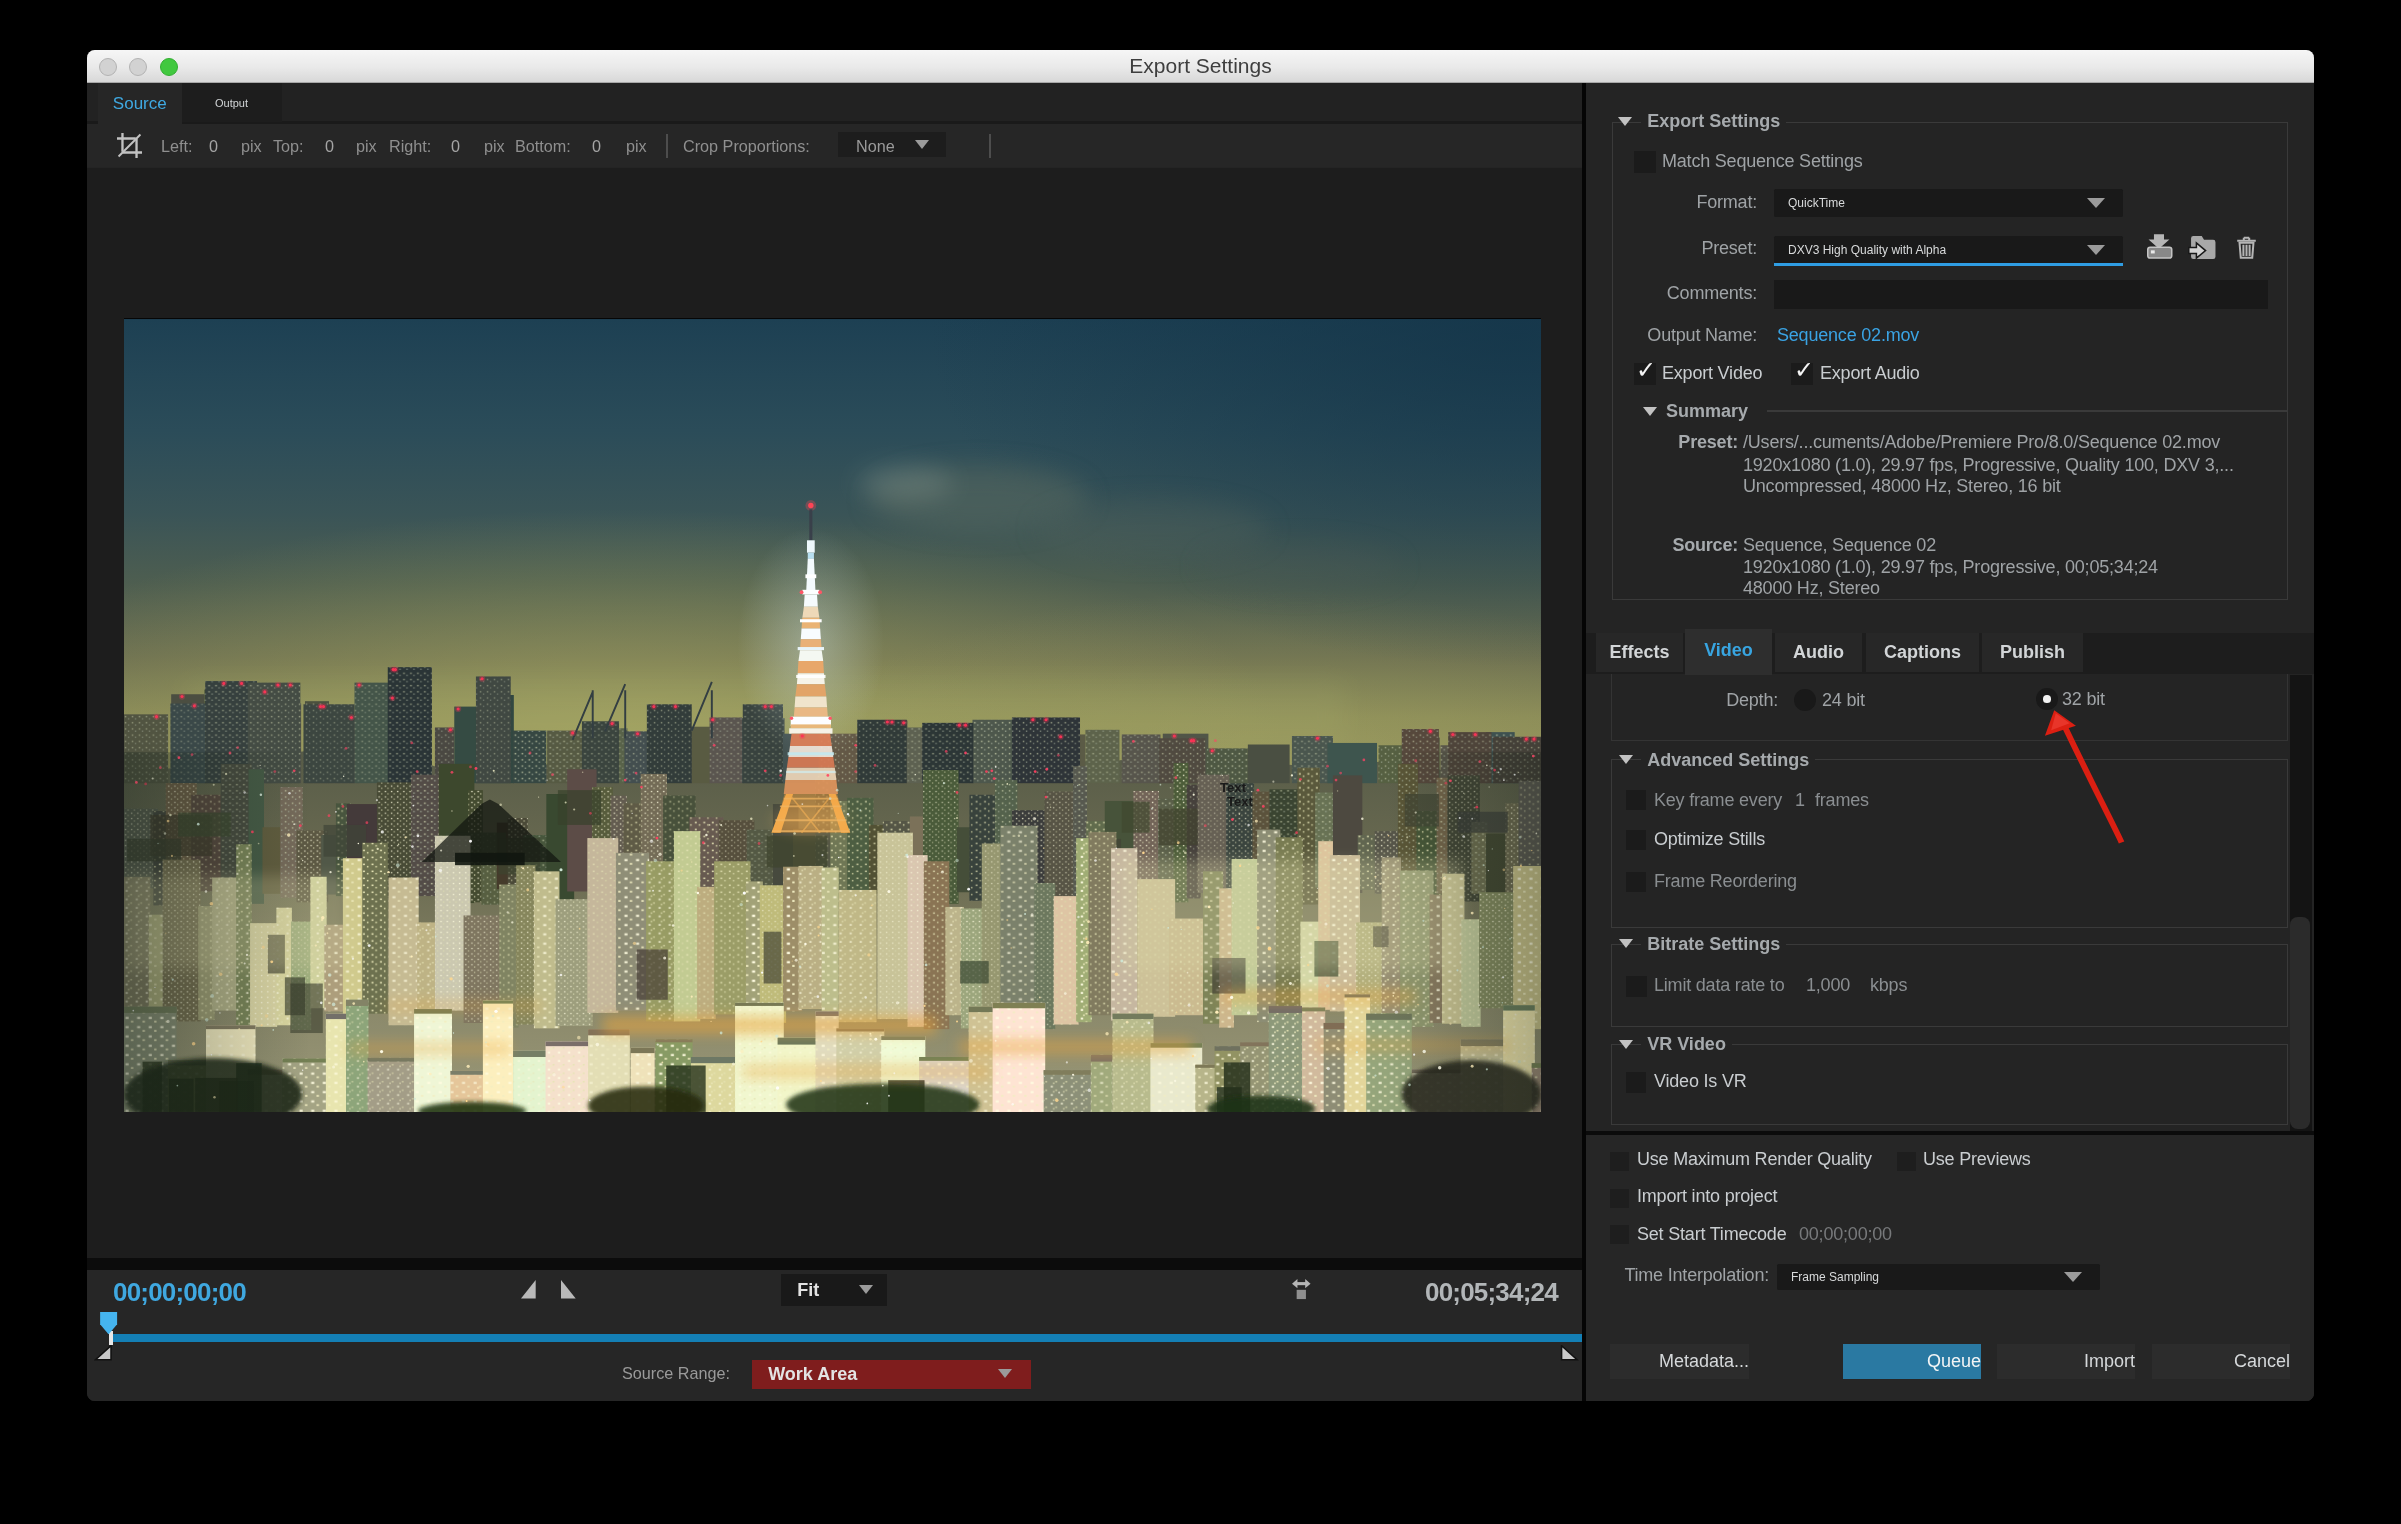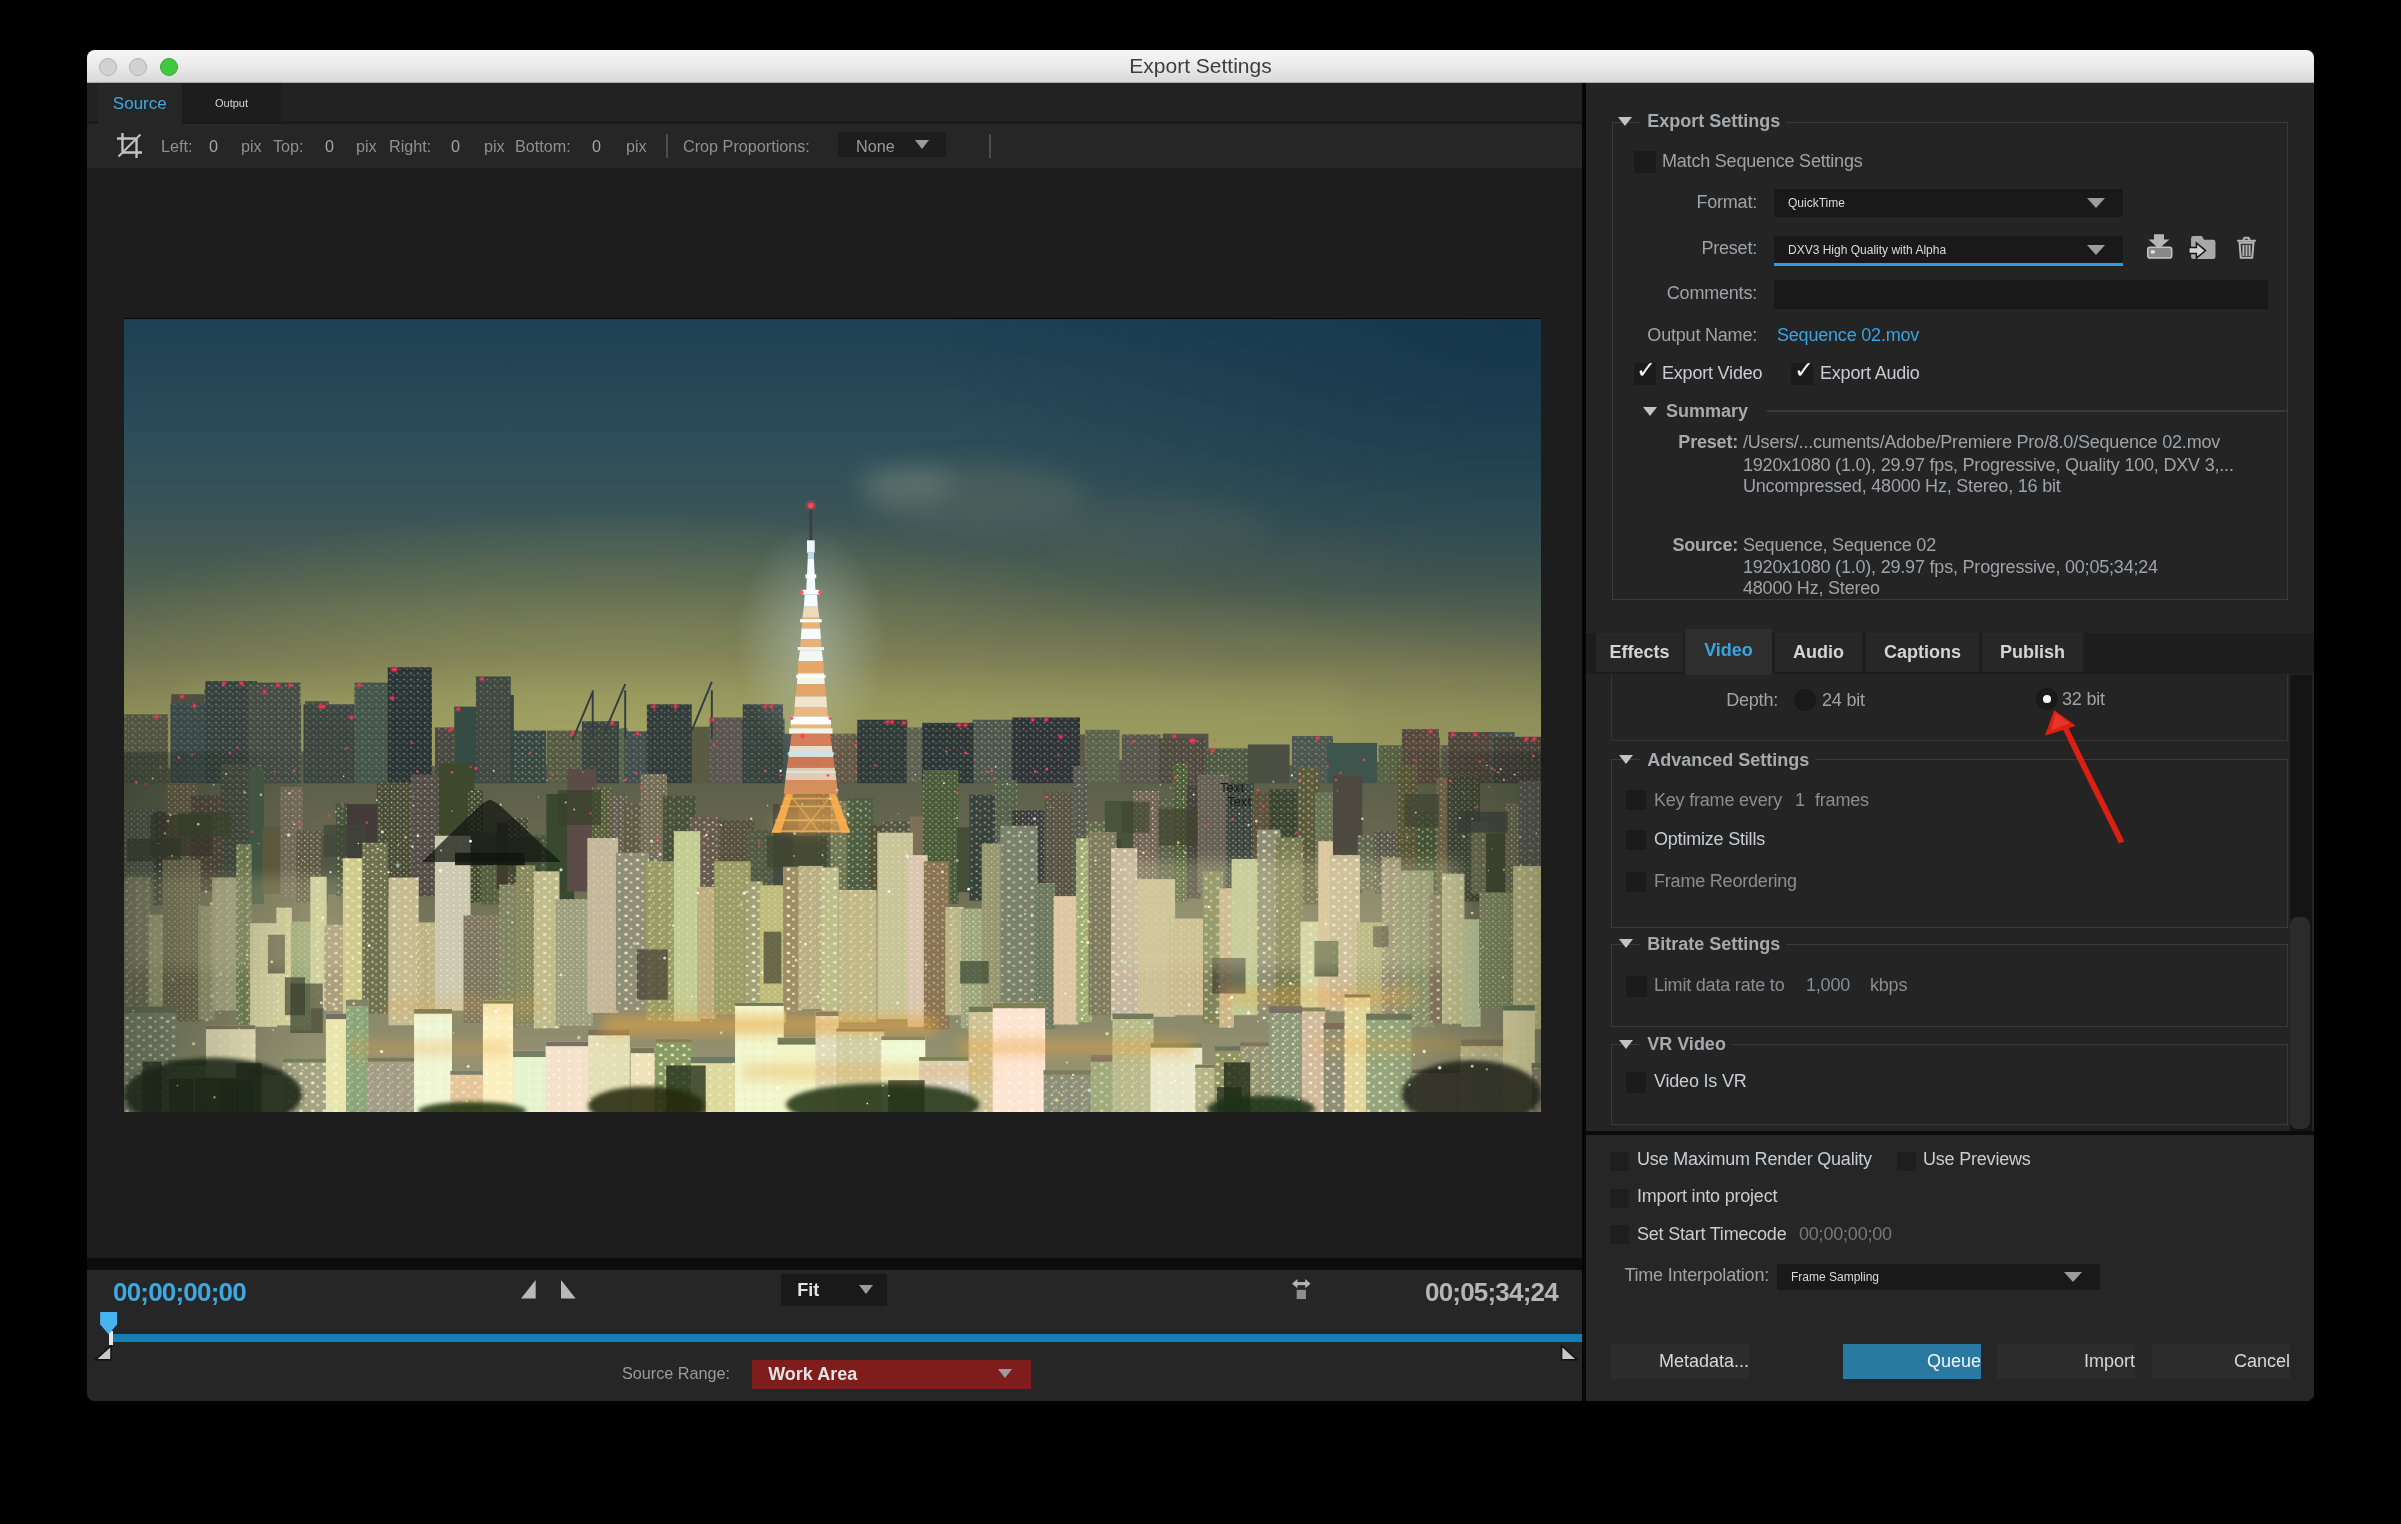--- a/index.html
+++ b/index.html
@@ -21,21 +21,21 @@
 #lefttabs .line { position:absolute; left:0; bottom:0; width:100%; height:2.3px; background:#1a1a1a; }
 #srctab { position:absolute; left:10.8px; top:0; width:84px; height:41px; background:#262626; z-index:2;
   color:#3fa9e2; font-size:17px; text-align:center; line-height:41px; }
 #outtab { position:absolute; left:94px; top:0; width:101px; height:39px; background:#1d1d1d;
   color:#d2d5d7; font-size:11px; text-align:center; line-height:41px; }
 #toolbar { left:0; top:74px; width:1495px; height:43px; background:#262626;
   color:#8f8f8f; font-size:16.2px; }
 #toolbar span { position:absolute; top:0; line-height:44px; white-space:pre; }
 #preview { left:0; top:118px; width:1495px; height:1090px; background:#1d1d1d; }
 #photo { left:37px; top:268px; width:1417px; height:793px; background:#10222e;
-  border-top:1.5px solid #060606; }
+  border-top:1.5px solid #060606;font-weight:bold; }
 #lsep { left:0; top:1208px; width:1495px; height:12.4px; background:#0c0c0c; }
 #timeline { left:0; top:1220px; width:1495px; height:131px; background:#262626; }
 
 .ddtri { position:absolute; width:0; height:0;
   border-left:9.3px solid transparent; border-right:9.3px solid transparent;
   border-top:10.8px solid #9b9b9b; }
 
 
 #rpanel { left:1499px; top:33px; width:728px; height:1318px; background:#242424; }
 #rtabsbg { left:1499px; top:583px; width:728px; height:41px; background:#1d1d1d; }

